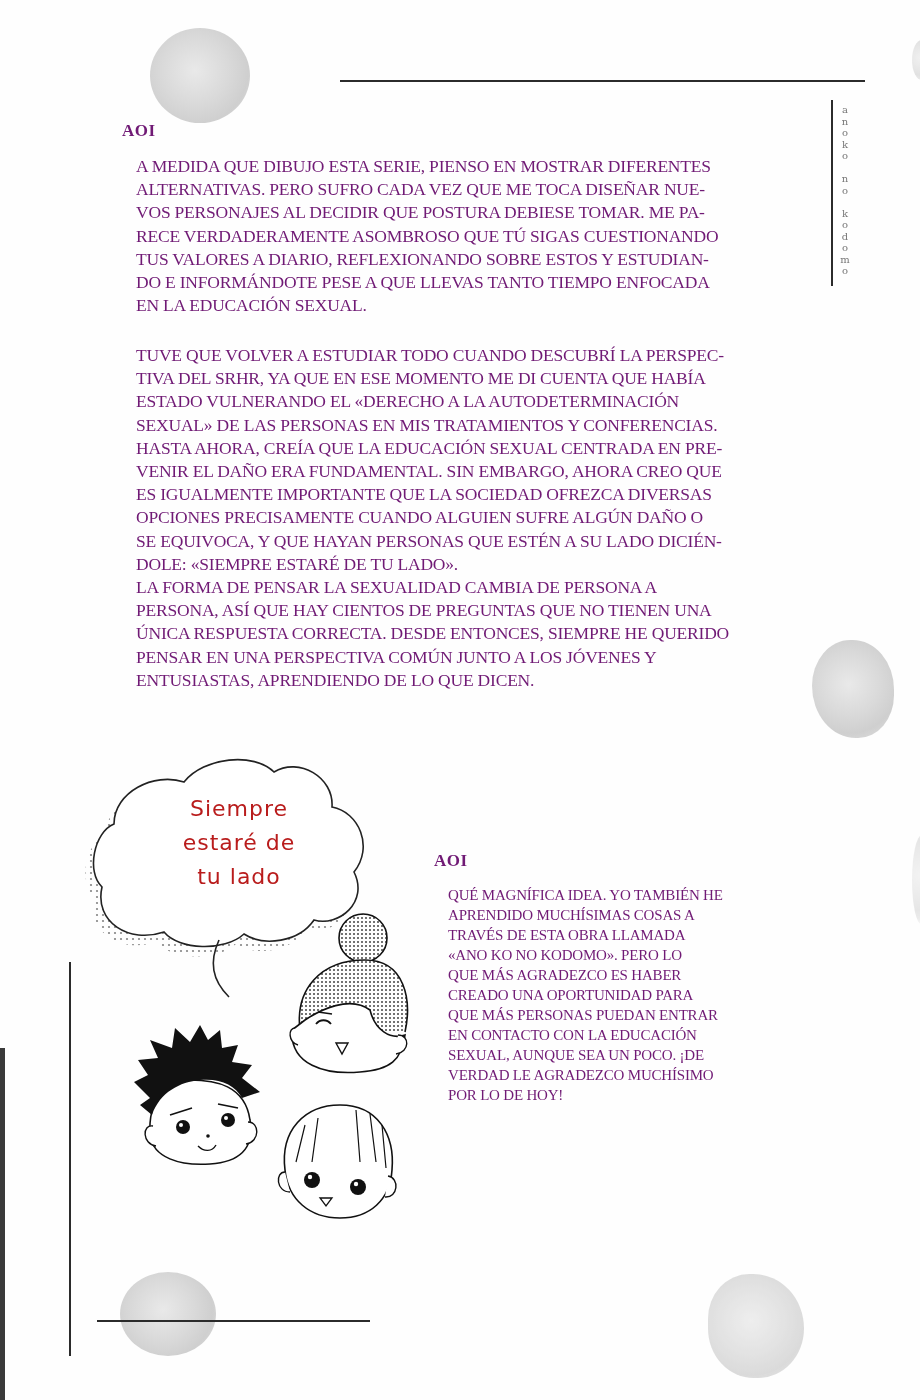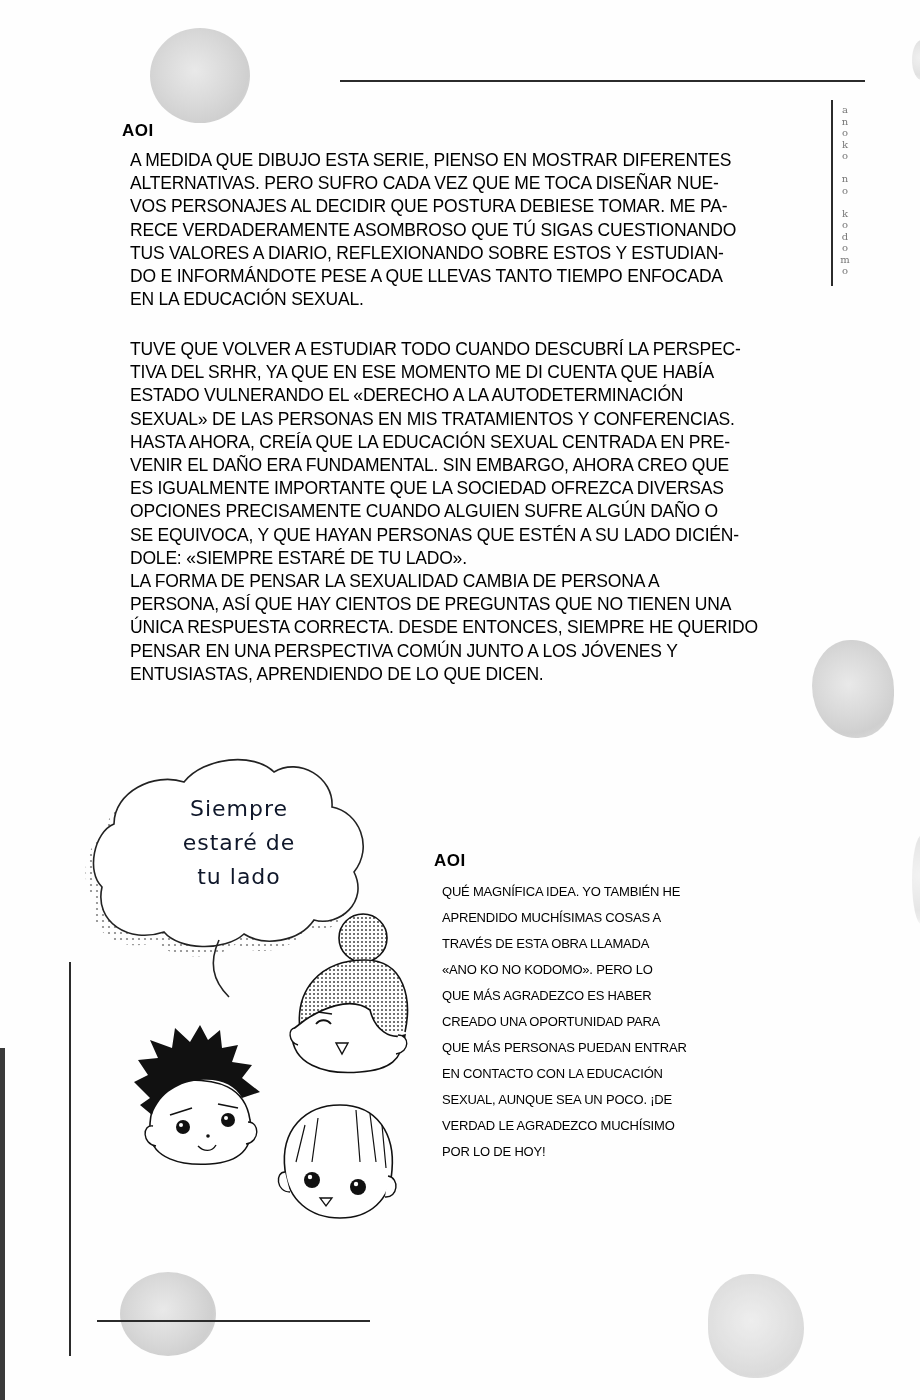--- a/index.html
+++ b/index.html
@@ -60,60 +60,60 @@
       line-height: 11.5px;
       color: #777;
       text-align: center;
       letter-spacing: 0;
     }
     .series-vertical span { display: block; }
 
     
     .block {
       position: absolute;
-      font-family: Liberation Sans, sans-serif;
+      font-family: Liberation Serif, serif;
       font-stretch: condensed;
       text-transform: uppercase;
-      color: #000000;
+      color: #701a75;
     }
     .speaker {
       font-weight: bold;
       font-size: 17px;
       letter-spacing: 0.5px;
       line-height: 21px;
     }
     .para {
       font-size: 17.5px;
       line-height: 23.2px;
       letter-spacing: -0.2px;
-      margin: 8px;
+      margin: 14px;
       white-space: pre-line;
     }
     .block-1 { left: 122px; top: 120px; width: 700px; }
     .block-2 { left: 122px; top: 330px; width: 700px; }
     .block-3 { left: 434px; top: 850px; width: 390px; }
-    .block-3 .para { font-size: 13px; line-height: 26px; }
+    .block-3 .para { font-size: 15px; line-height: 20px; }
 
     
     .bubble {
       position: absolute;
       left: 84px; top: 752px;
       width: 300px; height: 250px;
     }
     .bubble svg { position: absolute; left: 0; top: 0; }
     .bubble-text {
       position: absolute;
       left: 50px; top: 40px;
       width: 210px;
       text-align: center;
       font-family: "DejaVu Sans", sans-serif;
       font-size: 22px;
       line-height: 34px;
       letter-spacing: 1px;
-      color: #0f172a;
+      color: #b91c1c;
       white-space: pre-line;
     }
 
     
     .illus {
       position: absolute;
       left: 120px; top: 900px;
       width: 310px; height: 340px;
     }
   </style>

